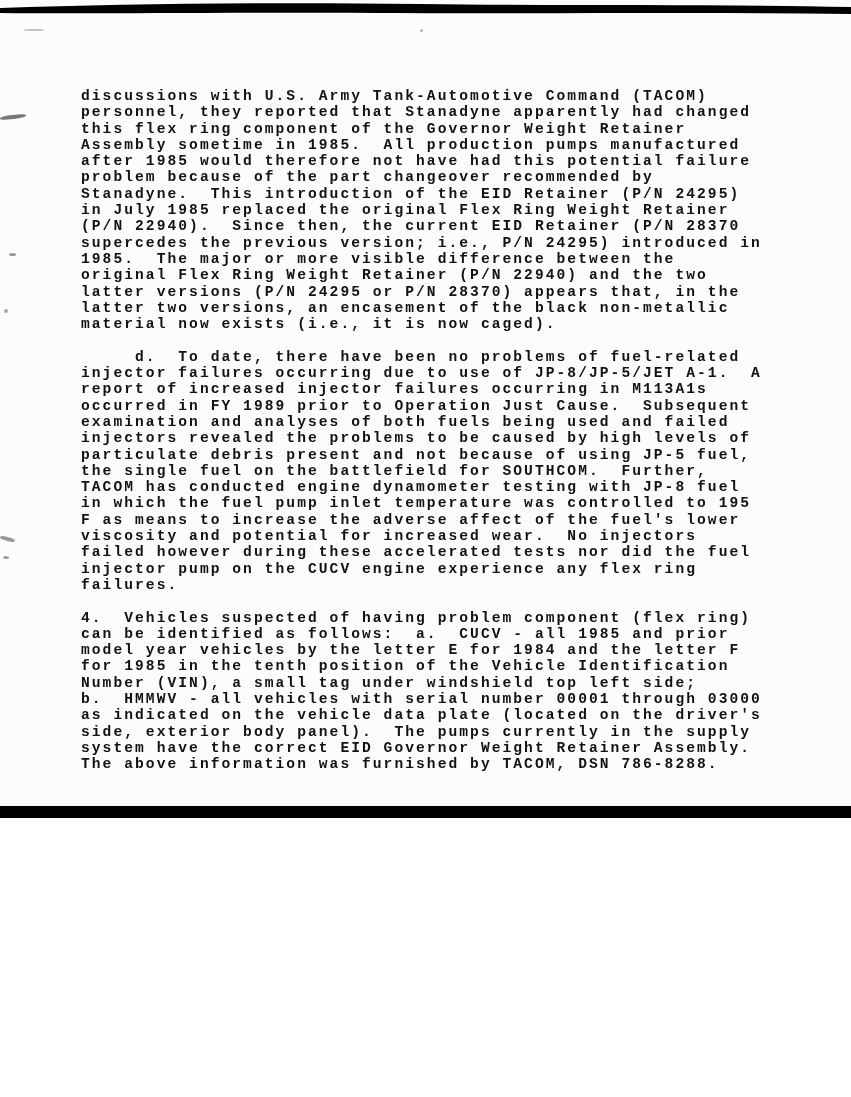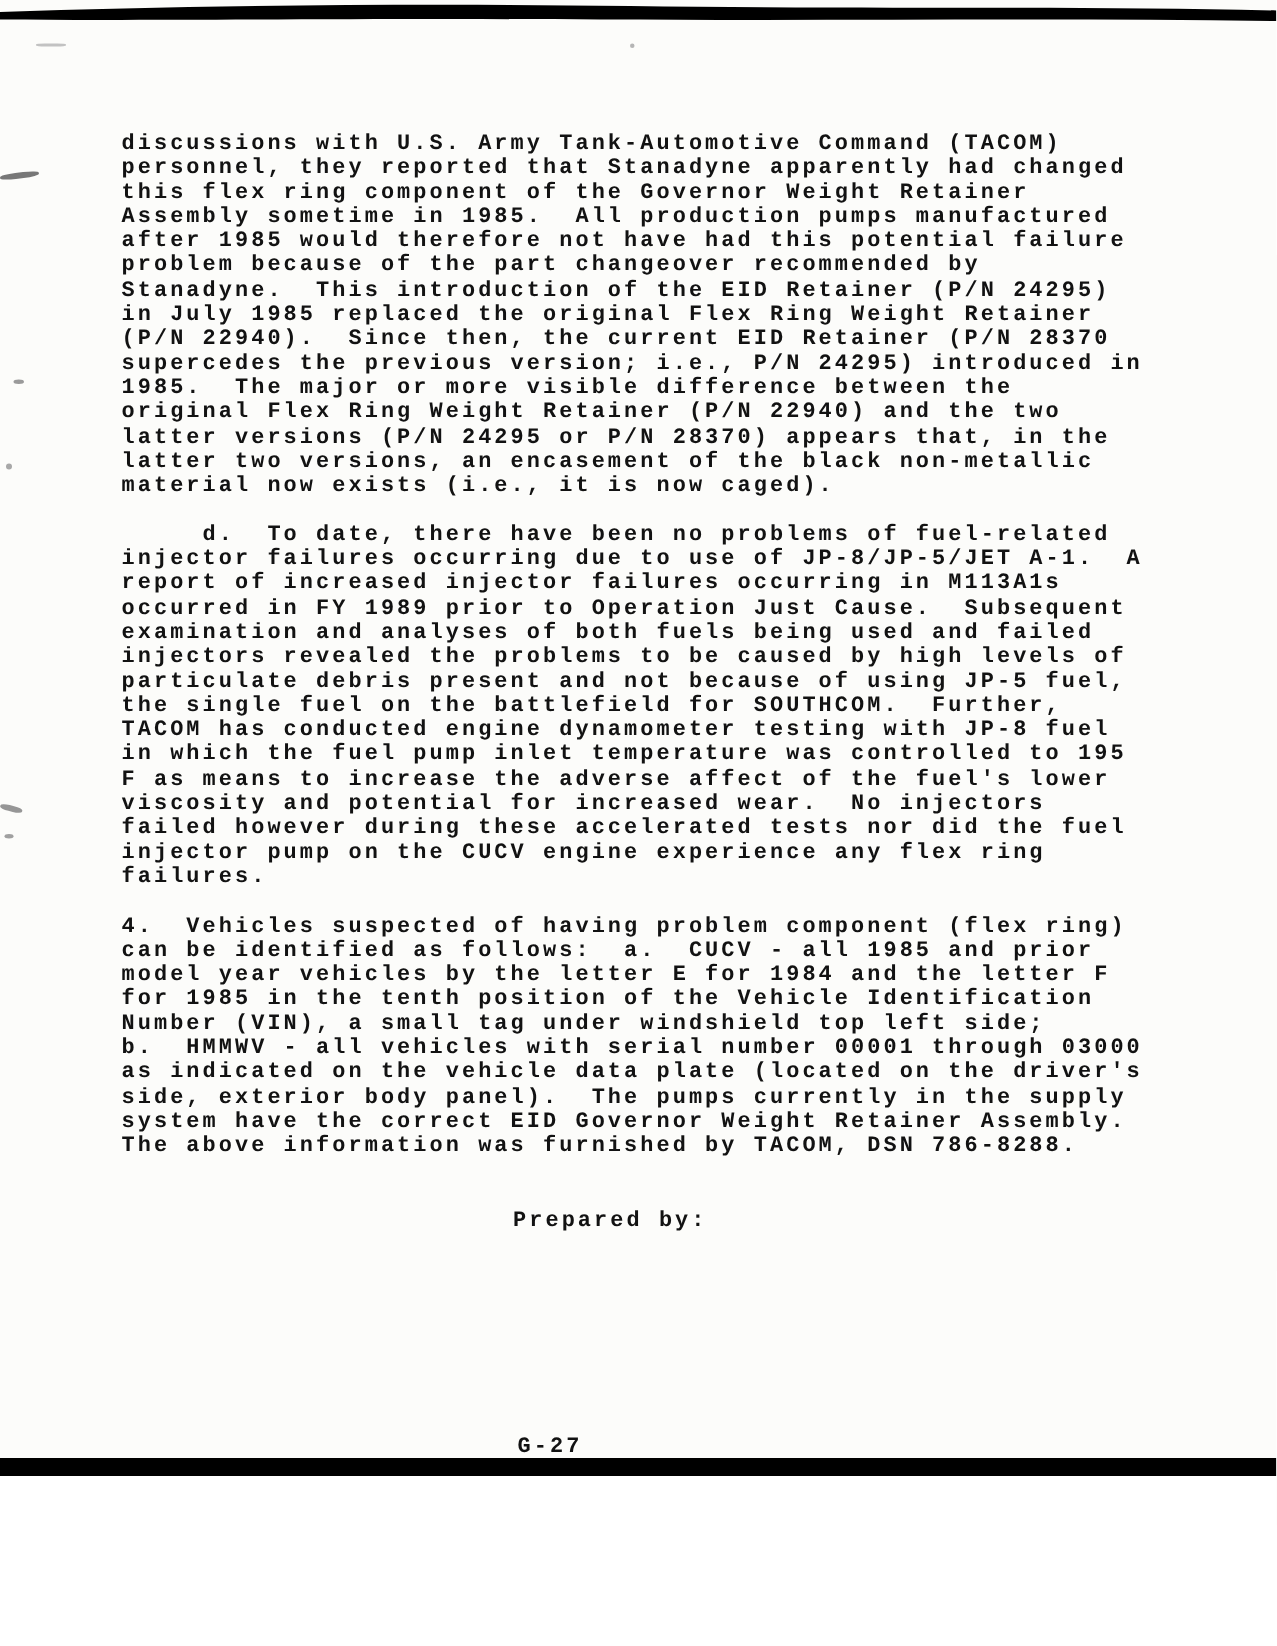--- a/index.html
+++ b/index.html
@@ -1,20 +1,20 @@
 <!DOCTYPE html>
 <html><head>
 <meta charset="utf-8">
 <style>
   * { margin: 0; padding: 0; box-sizing: border-box; }
   html, body { background: #ffffff; }
   .page {
     position: relative;
     width: 851px;
-    height: 984px;
+    height: 818px;
     background: #fcfcfa;
     overflow: hidden;
     font-family: "Liberation Mono", "DejaVu Sans Mono", monospace;
     font-weight: bold;
     color: #121212;
     padding-left: 28px;
   }
   .mono {
     font-size: 14.6px;
     line-height: 16.3px;

